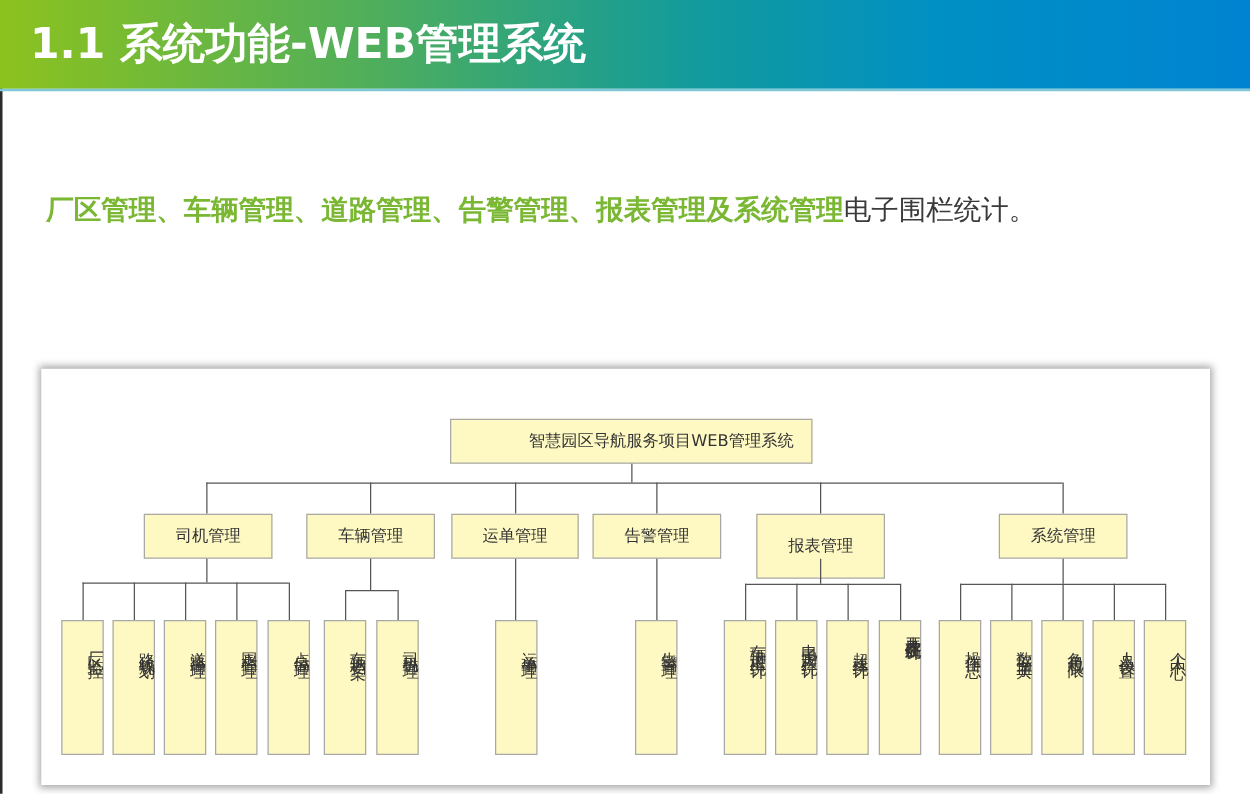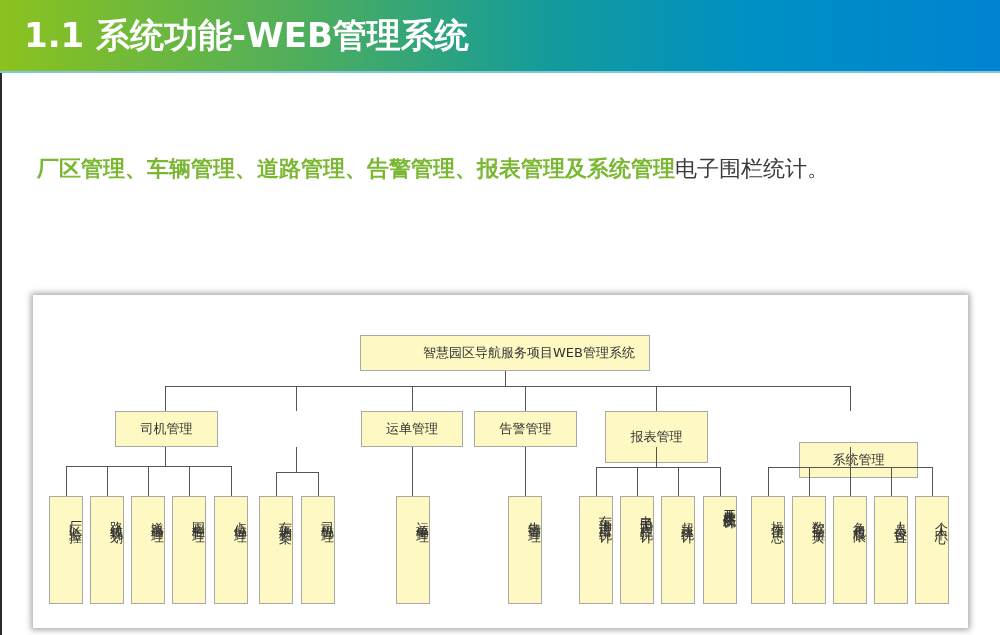--- a/index.html
+++ b/index.html
@@ -72,30 +72,33 @@
   <div class="ln vl" style="left:132px; top:91px; height:25px;"></div>
   <div class="ln vl" style="left:263px; top:91px; height:25px;"></div>
   <div class="ln vl" style="left:379px; top:91px; height:25px;"></div>
   <div class="ln vl" style="left:492px; top:91px; height:25px;"></div>
   <div class="ln vl" style="left:623px; top:91px; height:25px;"></div>
   <div class="ln vl" style="left:817px; top:91px; height:25px;"></div>
 
   <div class="node" style="left:82px; top:116px; width:103px; height:36px;">
       <span>司机管理</span>
     </div>
+  <div class="node" style="left:212px; top:116px; width:103px; height:36px;">
+      <span>车辆管理</span>
+    </div>
   <div class="node" style="left:328px; top:116px; width:102px; height:36px;">
       <span>运单管理</span>
     </div>
   <div class="node" style="left:441px; top:116px; width:103px; height:36px;">
       <span>告警管理</span>
     </div>
   <div class="node" style="left:572px; top:116px; width:103px; height:52px;">
       <span>报表管理</span>
     </div>
-  <div class="node" style="left:766px; top:116px; width:119px; height:36px;margin-top:31px;">
+  <div class="node" style="left:766px; top:116px; width:103px; height:36px;">
       <span>系统管理</span>
     </div>
 
   <div class="ln vl" style="left:132px; top:152px; height:19px;"></div>
   <div class="ln h" style="left:33px; top:171px; width:165px;"></div>
   <div class="ln vl" style="left:33px; top:171px; height:30px;"></div>
   <div class="ln vl" style="left:74px; top:171px; height:30px;"></div>
   <div class="ln vl" style="left:115px; top:171px; height:30px;"></div>
   <div class="ln vl" style="left:156px; top:171px; height:30px;"></div>
   <div class="ln vl" style="left:198px; top:171px; height:30px;"></div>

